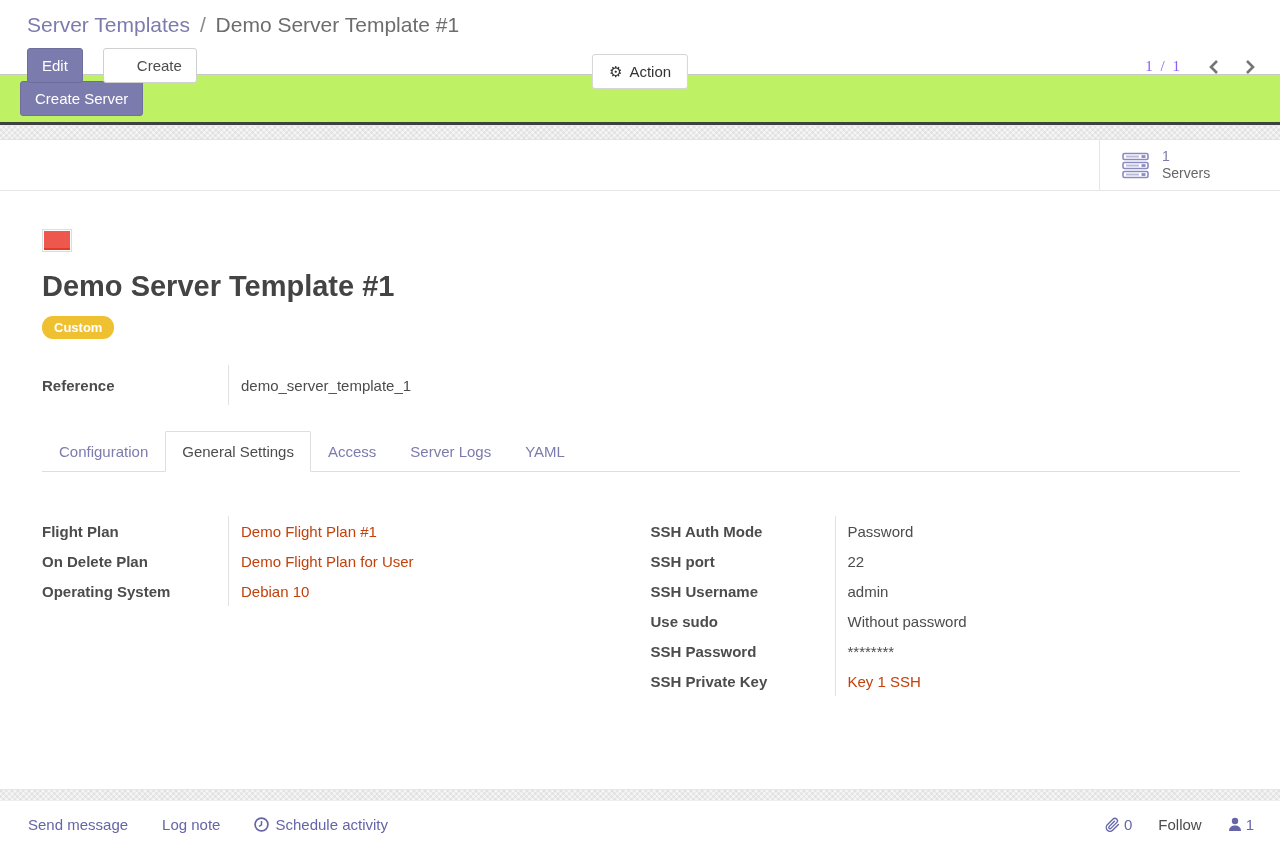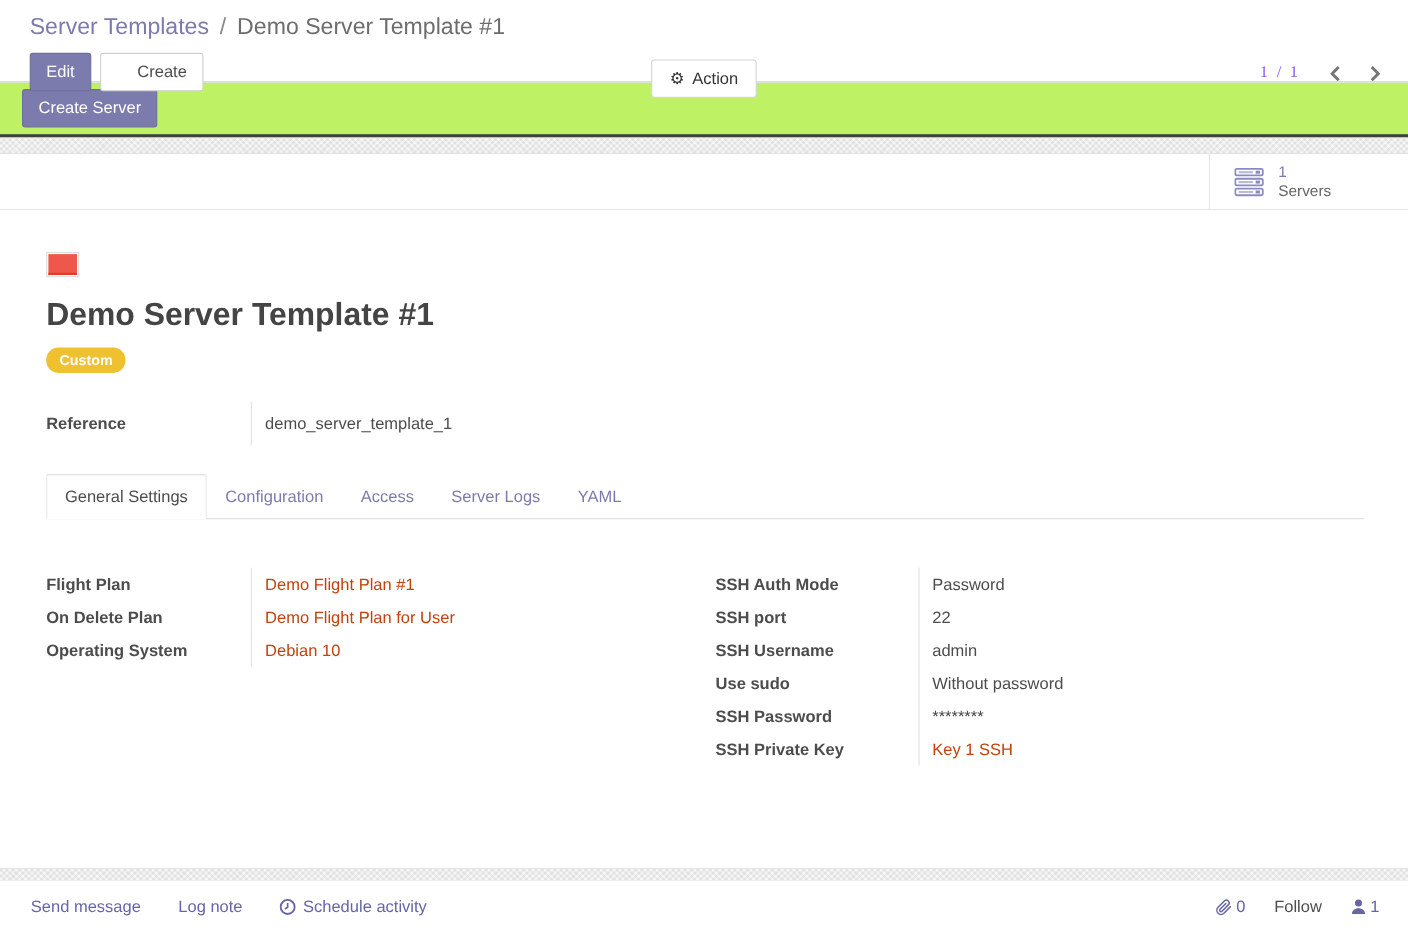--- a/index.html
+++ b/index.html
@@ -12,21 +12,21 @@
   
   .control-panel { height:75px; border-bottom:1px solid #c9c9c9; padding:12px 24px 0 27px; background:#fff; position:relative; }
   .breadcrumb { font-size:21px; line-height:26px; }
   .breadcrumb .bc-parent { color:#7c7bad; cursor:pointer; }
   .breadcrumb .bc-sep { color:#888; padding:0 4px; }
   .breadcrumb .bc-current { color:#6d6d6d; }
   .cp-buttons { margin-top:10px; display:flex; align-items:center; }
   .btn { font-size:15px; line-height:1; padding:9px 14px; border-radius:3px; border:1px solid transparent; cursor:pointer; background:#fff; white-space:nowrap; }
   .btn-primary { background:#7c7bad; border-color:#6f6e9d; color:#fff; }
   .btn-default { background:#fff; border-color:#d0d0d0; color:#4c4c4c; }
-  .btn + .btn { margin-left:8px;padding-left:33px; }
+  .btn + .btn { margin-left:20px;padding-left:33px; }
   .btn-action { position:absolute; left:50%; top:54px; transform:translateX(-50%); border:1px solid #d5d5d5; border-radius:3px; padding:8px 16px; font-size:15px; color:#333; background:#fff; cursor:pointer; display:flex; align-items:center; gap:7px; }
   .gear { font-size:15px; line-height:1; }
   .pager { position:absolute; right:24px; top:58px; display:flex; align-items:center; gap:26px; }
   .pager-value { font-size:15px; color:#8b5cf6; letter-spacing:2px;font-family:Liberation Serif, serif; }
   .pager-arrow { cursor:pointer; display:flex; align-items:center; }
 
   
   .status-bar { height:50px; background:#bef264; border-bottom:3px solid #404040; display:flex; align-items:center; padding-left:20px; }
 
   
@@ -143,22 +143,22 @@
     </div>
     <h1 class="record-title">Demo Server Template #1</h1>
     <span class="badge">Custom</span>
 
     <div class="field-grid ref-group">
       <div class="f-label">Reference</div>
       <div class="f-value">demo_server_template_1</div>
     </div>
 
     <div class="tabs">
+      <div class="tab">Configuration</div>
       <div class="tab active">General Settings</div>
-      <div class="tab">Configuration</div>
       <div class="tab">Access</div>
       <div class="tab">Server Logs</div>
       <div class="tab">YAML</div>
     </div>
 
     <div class="tab-pane">
       <div class="field-grid group-left">
         <div class="f-label">Flight Plan</div>
         <div class="f-value">
             <span class="link">Demo Flight Plan #1</span>

